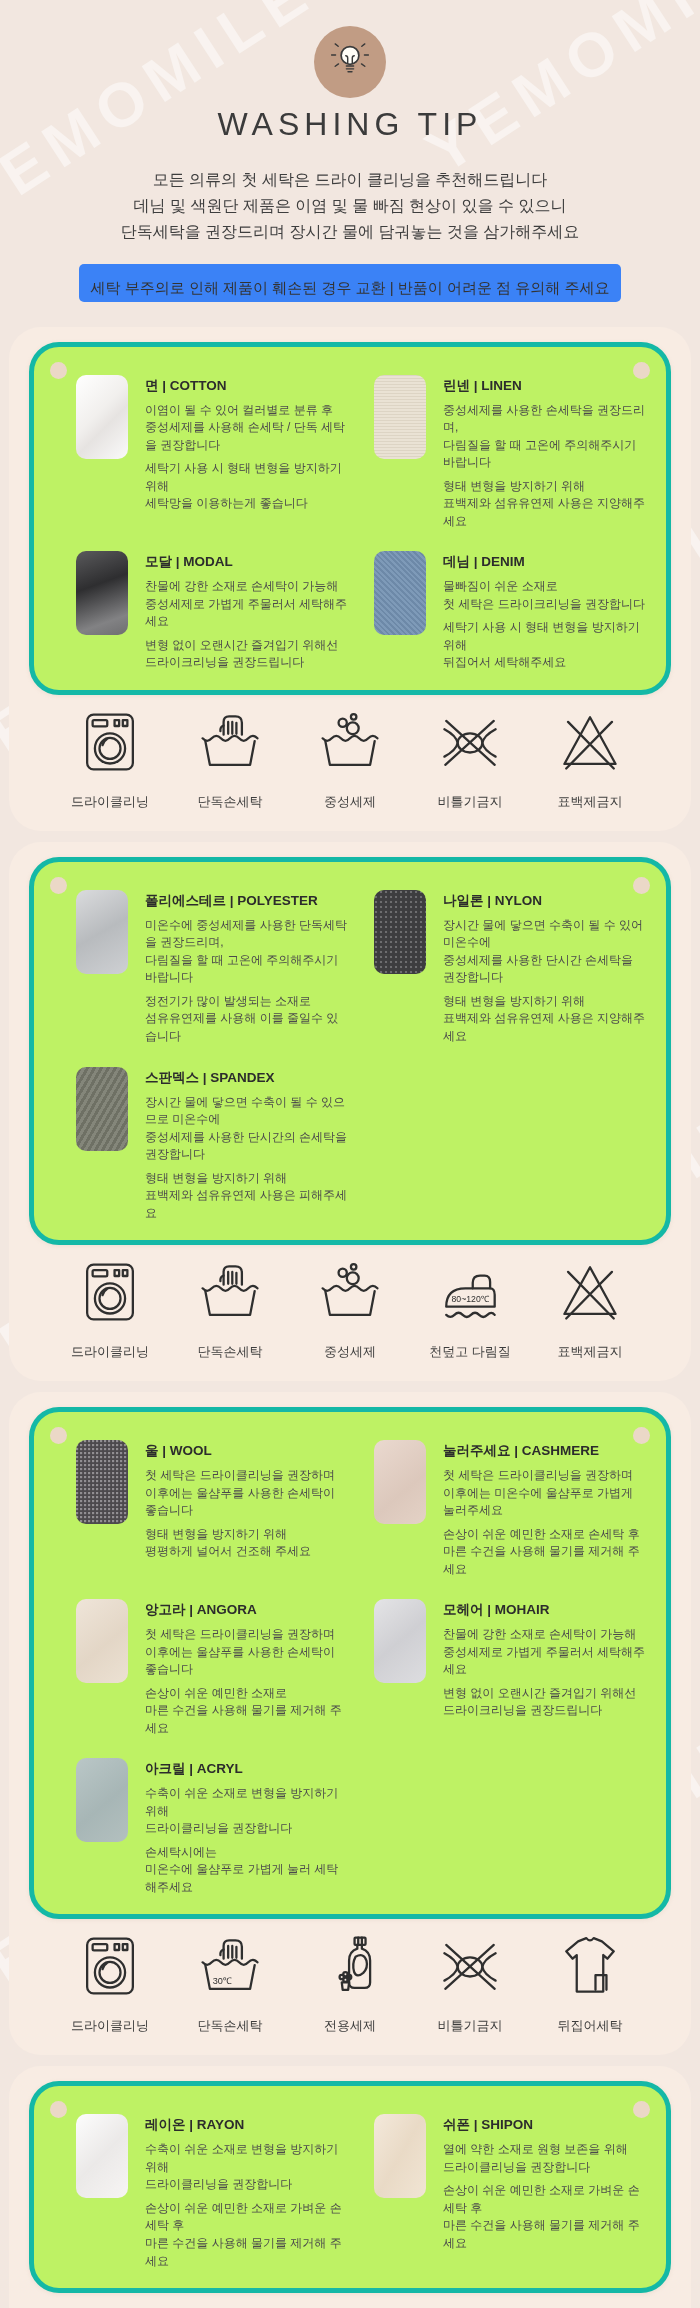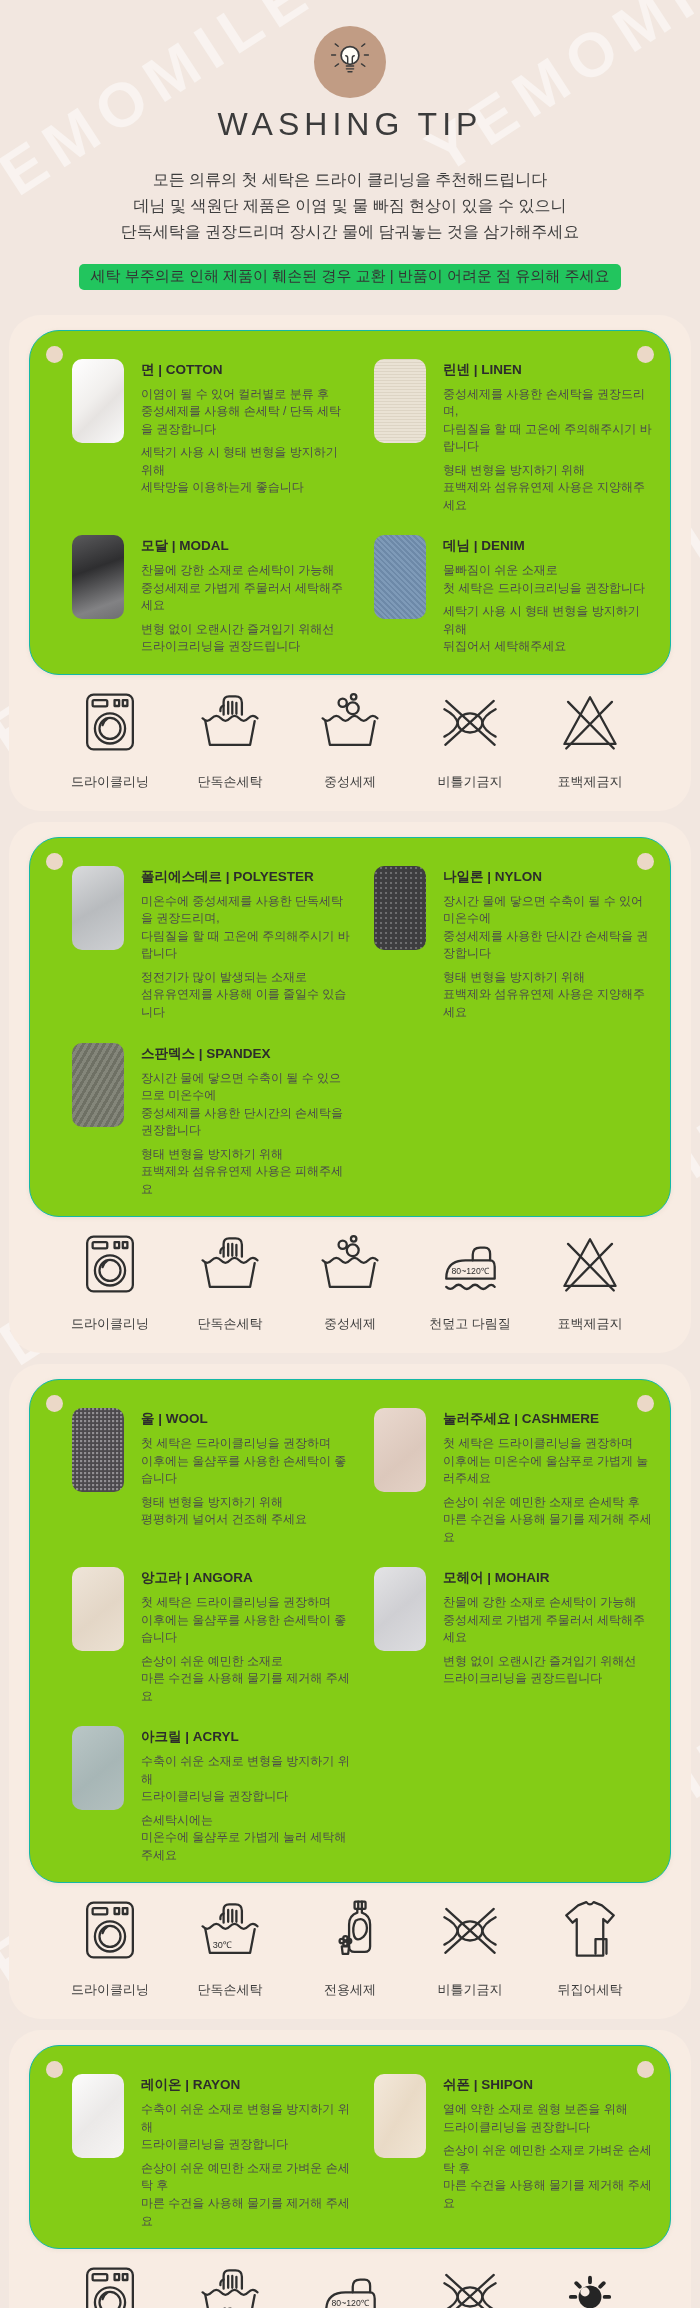--- a/index.html
+++ b/index.html
@@ -15,27 +15,27 @@
   #content{position:relative;z-index:1;}
 
   
   .header{text-align:center;padding-top:26px;}
   .bulb-circle{width:72px;height:72px;border-radius:50%;background:#c19c84;
       margin:0 auto;display:flex;align-items:center;justify-content:center;}
   .page-title{margin-top:8px;font-size:32px;letter-spacing:5px;color:#3b3b3b;font-weight:400;}
   .intro{margin-top:24px;font-size:16px;line-height:1.62;color:#3e3e3e;}
   .intro p{margin:0;}
   .warning-wrap{margin-top:19px;}
-  .warning{display:inline-block;background:#22c55e;border-radius:5px;
-      padding:3px 12px 4px;font-size:15px;color:#333;}
+  .warning{display:inline-block;background:#3b82f6;border-radius:5px;
+      padding:15px 12px 4px;font-size:15px;color:#333;}
 
   
   #groups{margin-top:25px;}
   .group{background:#f8ece3;border-radius:32px;margin:0 9px 11px;padding:15px 0 16px;}
-  .card{position:relative;background:#84cc16;border:1px solid #14b8a6;border-radius:30px;
+  .card{position:relative;background:#bef264;border:5px solid #14b8a6;border-radius:30px;
       margin:0 20px;padding:28px 18px 12px 42px;
       box-shadow:0 1px 4px rgba(190,160,140,.18);}
   .card-dot{position:absolute;top:15px;width:17px;height:17px;border-radius:50%;background:#ebd8c7;}
   .card-dot.left{left:16px;}
   .card-dot.right{right:16px;}
   .grid{display:grid;grid-template-columns:1fr 1fr;column-gap:24px;row-gap:15px;}
   .fabric{display:flex;gap:17px;}
   .swatch{width:52px;height:84px;border-radius:10px;flex:0 0 auto;}
   .ftext h3{font-size:13.5px;color:#2c2c2c;margin:2px 0 7px;font-weight:700;}
   .ftext p{font-size:12px;line-height:1.46;color:#4b4b4b;margin:0 0 6px;}

